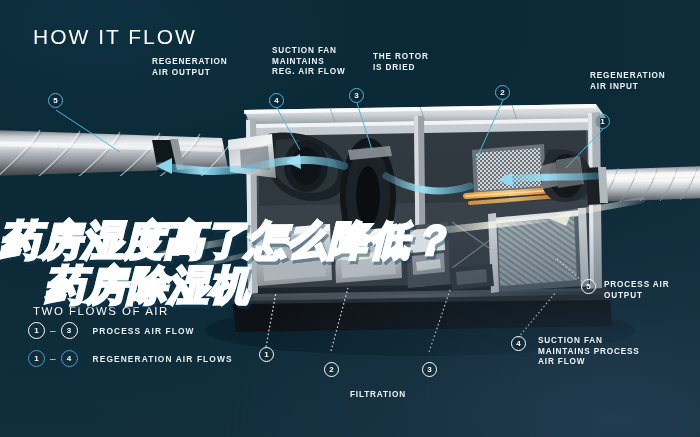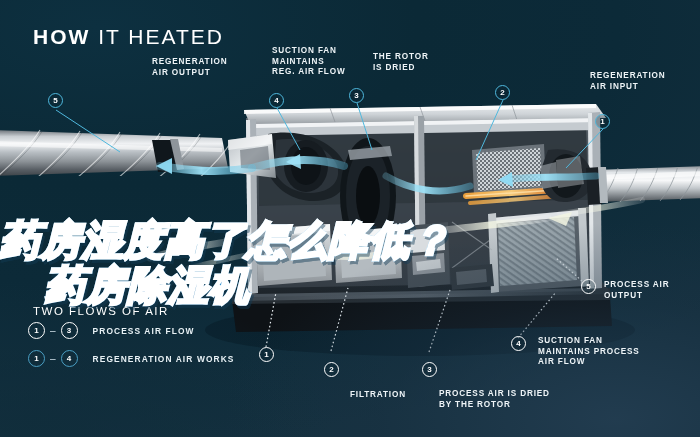--- a/index.html
+++ b/index.html
@@ -23,21 +23,21 @@
       radial-gradient(60% 45% at 6% 96%, rgba(15,44,58,.7) 0%, rgba(0,0,0,0) 70%);
     pointer-events:none;
   }
 
   
   .howworks{
     position:absolute;left:33px;top:25px;
     font-size:21px;letter-spacing:2.0px;color:#ffffff;
     white-space:nowrap;
   }
-  .howworks .b{font-weight:700;}
+  .howworks .b{font-weight:400;}
   .howworks .l{font-weight:300;}
 
   
   .clabel{
     position:absolute;
     color:#eef4f7;
     font-size:8.2px;
     font-weight:700;
     letter-spacing:.85px;
     line-height:10.6px;
@@ -362,21 +362,21 @@
       <line x1="266" y1="347" x2="276" y2="292"></line>
       <line x1="331" y1="351" x2="348" y2="288"></line>
       <line x1="429" y1="352" x2="450" y2="290"></line>
       <line x1="518" y1="338" x2="556" y2="292"></line>
       <line x1="582" y1="281" x2="556" y2="258"></line>
     </g>
   </svg>
 
   <div class="bgwash"></div>
 
-  <div class="howworks"><span class="b">HOW</span><span class="l"> IT HEATED</span></div>
+  <div class="howworks"><span class="b">HOW</span><span class="l"> IT FLOW</span></div>
 
   <div class="clabel" style="left:152px;top:57px;">REGENERATION
 AIR OUTPUT</div>
   <div class="num cy" style="left:48px;top:93px;">5</div>
 
   <div class="clabel" style="left:272px;top:46px;">SUCTION FAN
 MAINTAINS
 REG. AIR FLOW</div>
   <div class="num cy" style="left:269px;top:93px;">4</div>
 
@@ -392,43 +392,41 @@
 
   <div class="clabel" style="left:604px;top:280px;">PROCESS AIR
 OUTPUT</div>
   <div class="num" style="left:581px;top:279px;">5</div>
 
   <div class="clabel" style="left:538px;top:336px;">SUCTION FAN
 MAINTAINS PROCESS
 AIR FLOW</div>
   <div class="num" style="left:511px;top:336px;">4</div>
 
-  <div class="clabel" style="left:439px;top:389px;">PROCESS AIR IS DRIED
-BY THE ROTOR</div>
   <div class="num" style="left:422px;top:362px;">3</div>
 
   <div class="clabel" style="left:350px;top:390px;">FILTRATION</div>
   <div class="num" style="left:324px;top:362px;">2</div>
 
   <div class="num" style="left:259px;top:347px;">1</div>
 
   <div class="legend-title">TWO FLOWS OF AIR</div>
 
   <div class="legrow" style="left:28px;top:322px;">
     <span class="lcirc">1</span>
     <span class="dash">–</span>
     <span class="lcirc">3</span>
     <span class="lt">PROCESS AIR FLOW</span>
   </div>
 
   <div class="legrow" style="left:28px;top:350px;">
     <span class="lcirc cy">1</span>
     <span class="dash">–</span>
     <span class="lcirc cy">4</span>
-    <span class="lt">REGENERATION AIR WORKS</span>
+    <span class="lt">REGENERATION AIR FLOWS</span>
   </div>
 
   <div class="cn">
     <span>药房湿度高了怎么降低？</span>
     <span class="cn-l2">药房除湿机</span>
   </div>
 
 </div>
 
 </body></html>

